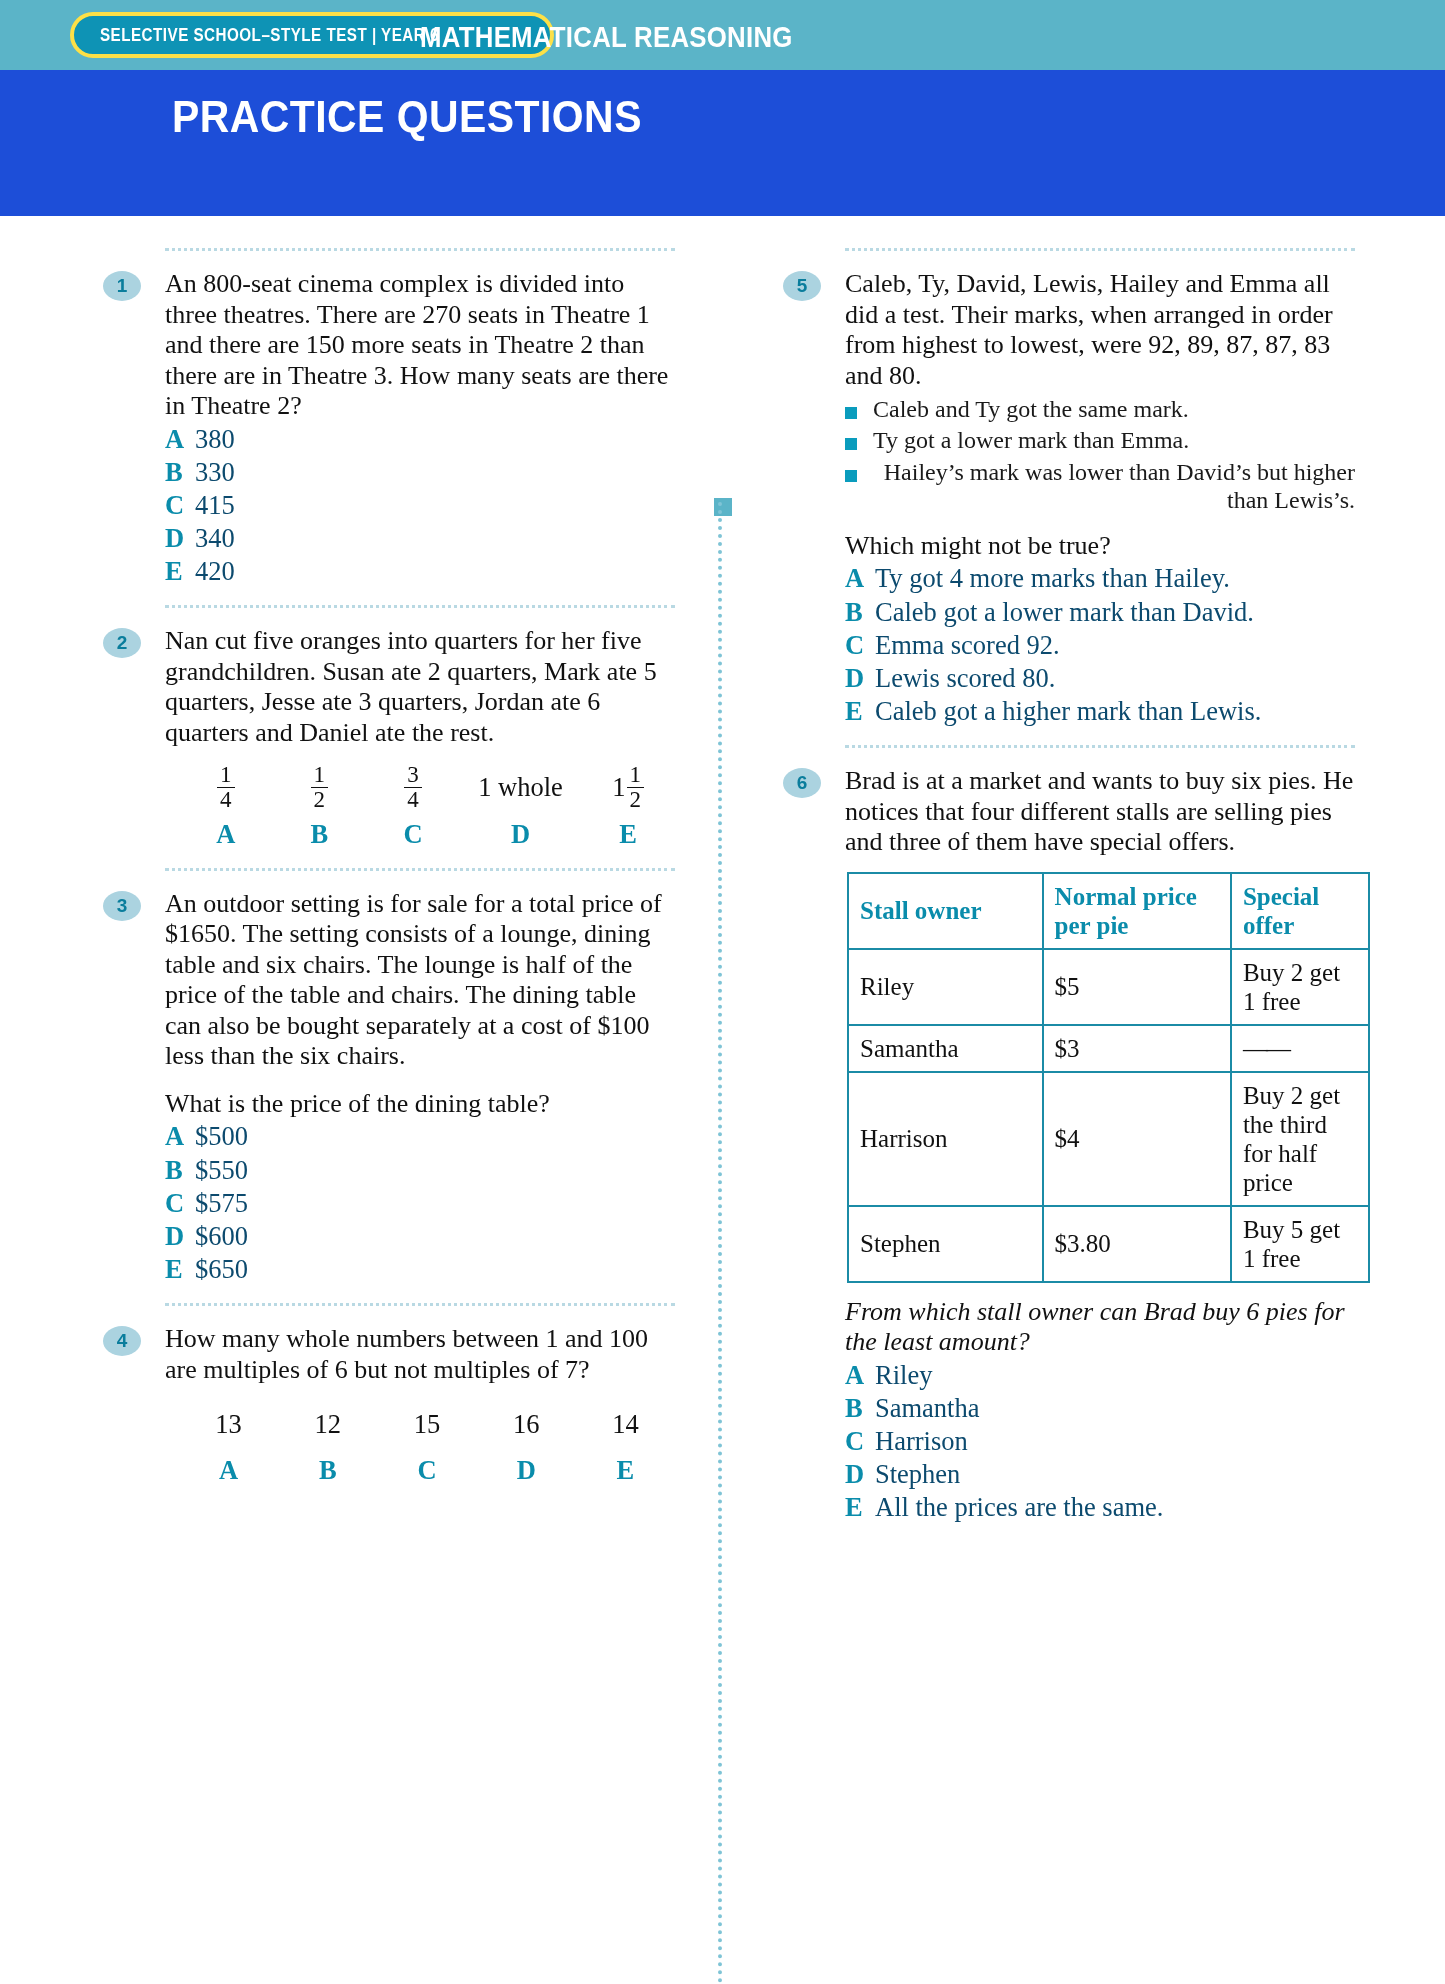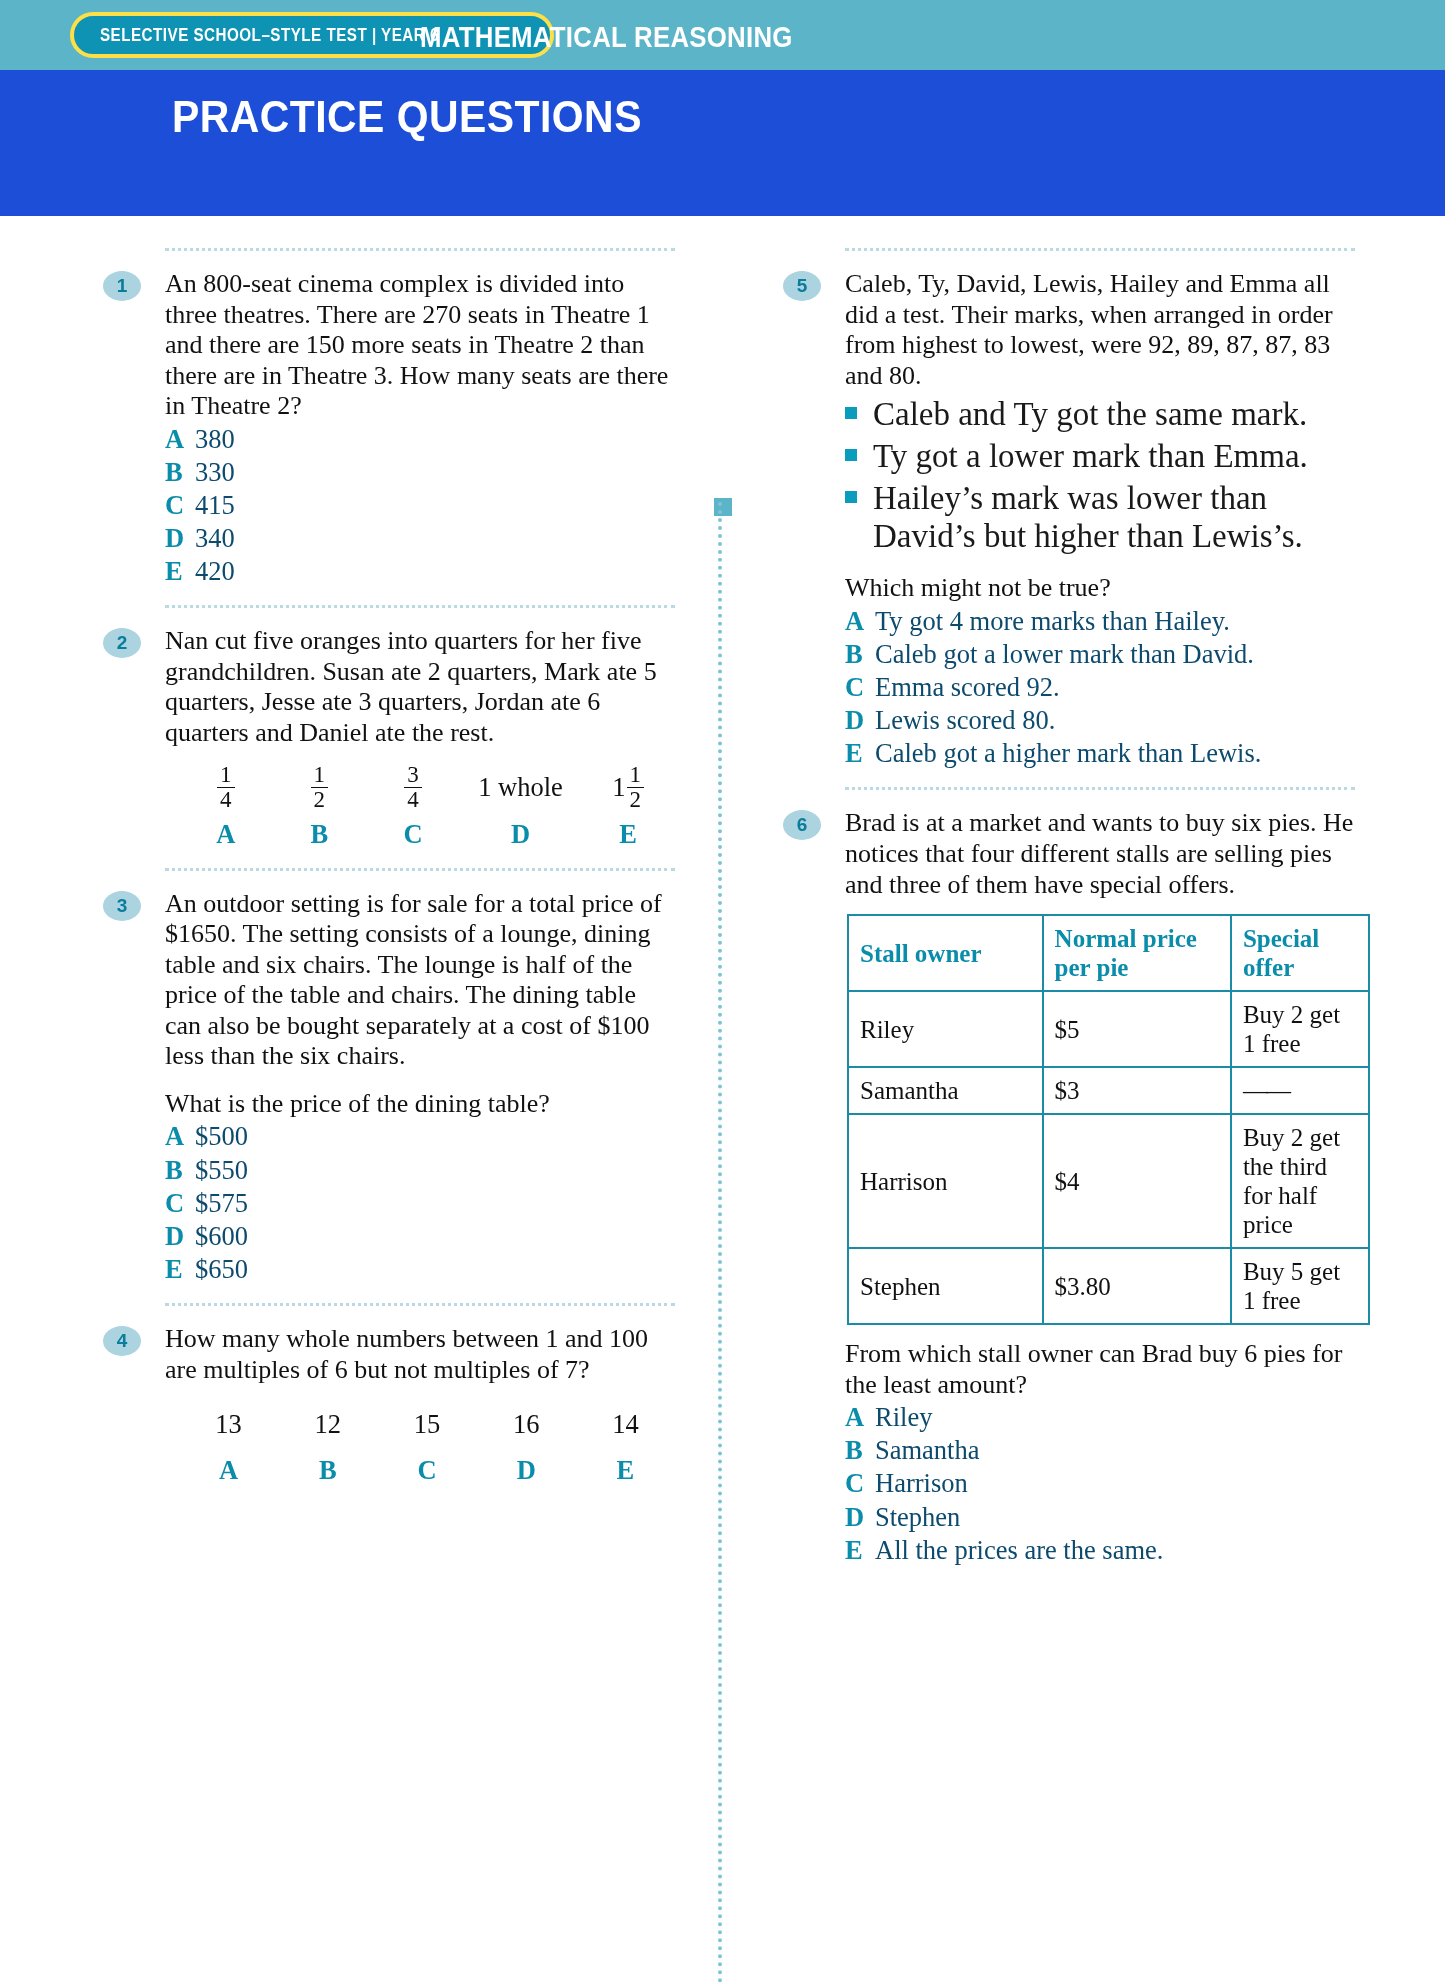--- a/index.html
+++ b/index.html
@@ -159,23 +159,24 @@
     font-weight: bold;
     width: 30px;
     flex: 0 0 30px;
   }
   .opt-body { color: #0c4a6e; }
 
   
   .bullets { margin-top: 4px; }
   .bullet {
     display: flex;
-    font-size: 33px;
+    font-size: 24px;
     line-height: 1.175;
     margin-top: 3px;
+    text-align: right;
   }
   .bullet-mark {
     flex: 0 0 28px;
     padding-top: 12px;
   }
   .bullet-mark i {
     display: block;
     width: 12px;
     height: 12px;
     background: #0a9cbd;
@@ -504,21 +505,21 @@
                 <td class="c3">Buy 2 get the third for half price</td>
               </tr>
               <tr>
                 <td class="c1">Stephen</td>
                 <td class="c2">$3.80</td>
                 <td class="c3">Buy 5 get 1 free</td>
               </tr>
             </tbody>
           </table>
           <div class="q-text">
-            <p style="margin-top: 14px;">From which stall owner can Brad buy 6 pies for the least amount?</p>
+            <p style="margin-top: 14px; font-style: italic;">From which stall owner can Brad buy 6 pies for the least amount?</p>
           </div>
           <div class="options">
             <div class="opt">
               <span class="opt-letter">A</span>
               <span class="opt-body">Riley</span>
             </div>
             <div class="opt">
               <span class="opt-letter">B</span>
               <span class="opt-body">Samantha</span>
             </div>

